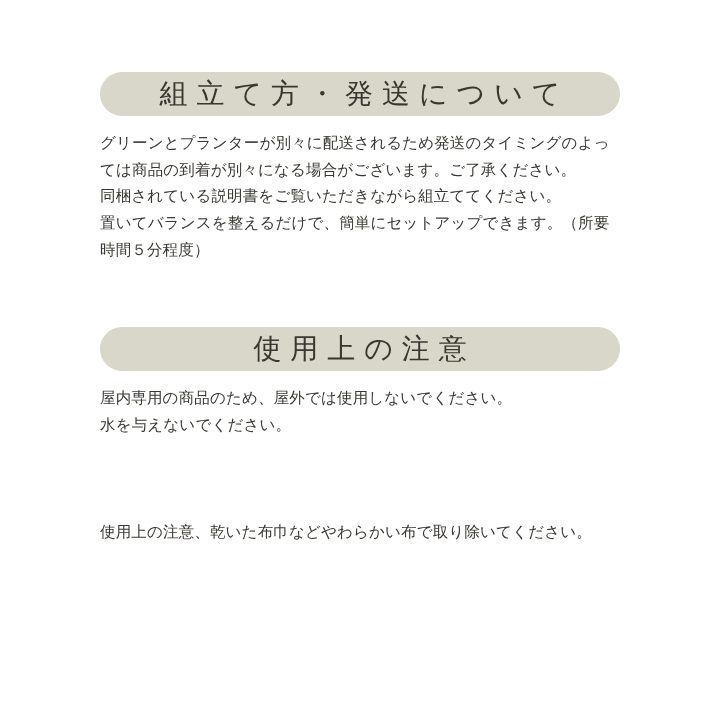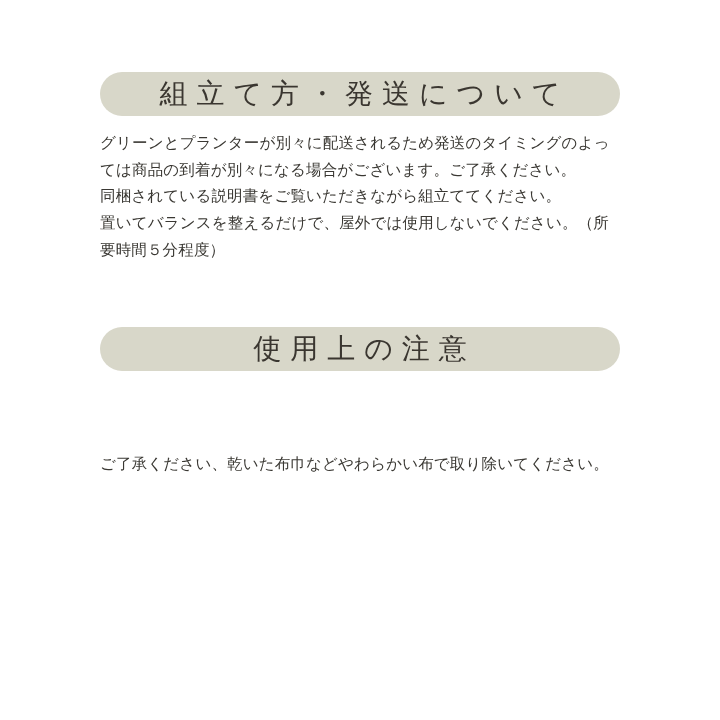--- a/index.html
+++ b/index.html
@@ -49,28 +49,30 @@
 </style>
 </head>
 <body>
 
 <div class="page">
 
   <div class="section">
     <div class="section-header">組立て方・発送について</div>
     <div class="section-body">グリーンとプランターが別々に配送されるため発送のタイミングのよっては商品の到着が別々になる場合がございます。ご了承ください。
 同梱されている説明書をご覧いただきながら組立ててください。
-置いてバランスを整えるだけで、屋外では使用しないでください。（所要時間５分程度）</div>
+置いてバランスを整えるだけで、簡単にセットアップできます。（所要時間５分程度）</div>
   </div>
 
   <div class="gap-1"></div>
 
   <div class="section">
     <div class="section-header">使用上の注意</div>
+    <div class="section-body">屋内専用の商品のため、屋外では使用しないでください。
+水を与えないでください。</div>
   </div>
 
   <div class="gap-2"></div>
 
   <div class="section">
-    <div class="section-body">ご了承ください、乾いた布巾などやわらかい布で取り除いてください。</div>
+    <div class="section-body">使用上の注意、乾いた布巾などやわらかい布で取り除いてください。</div>
   </div>
 
 </div>
 
 </body></html>

